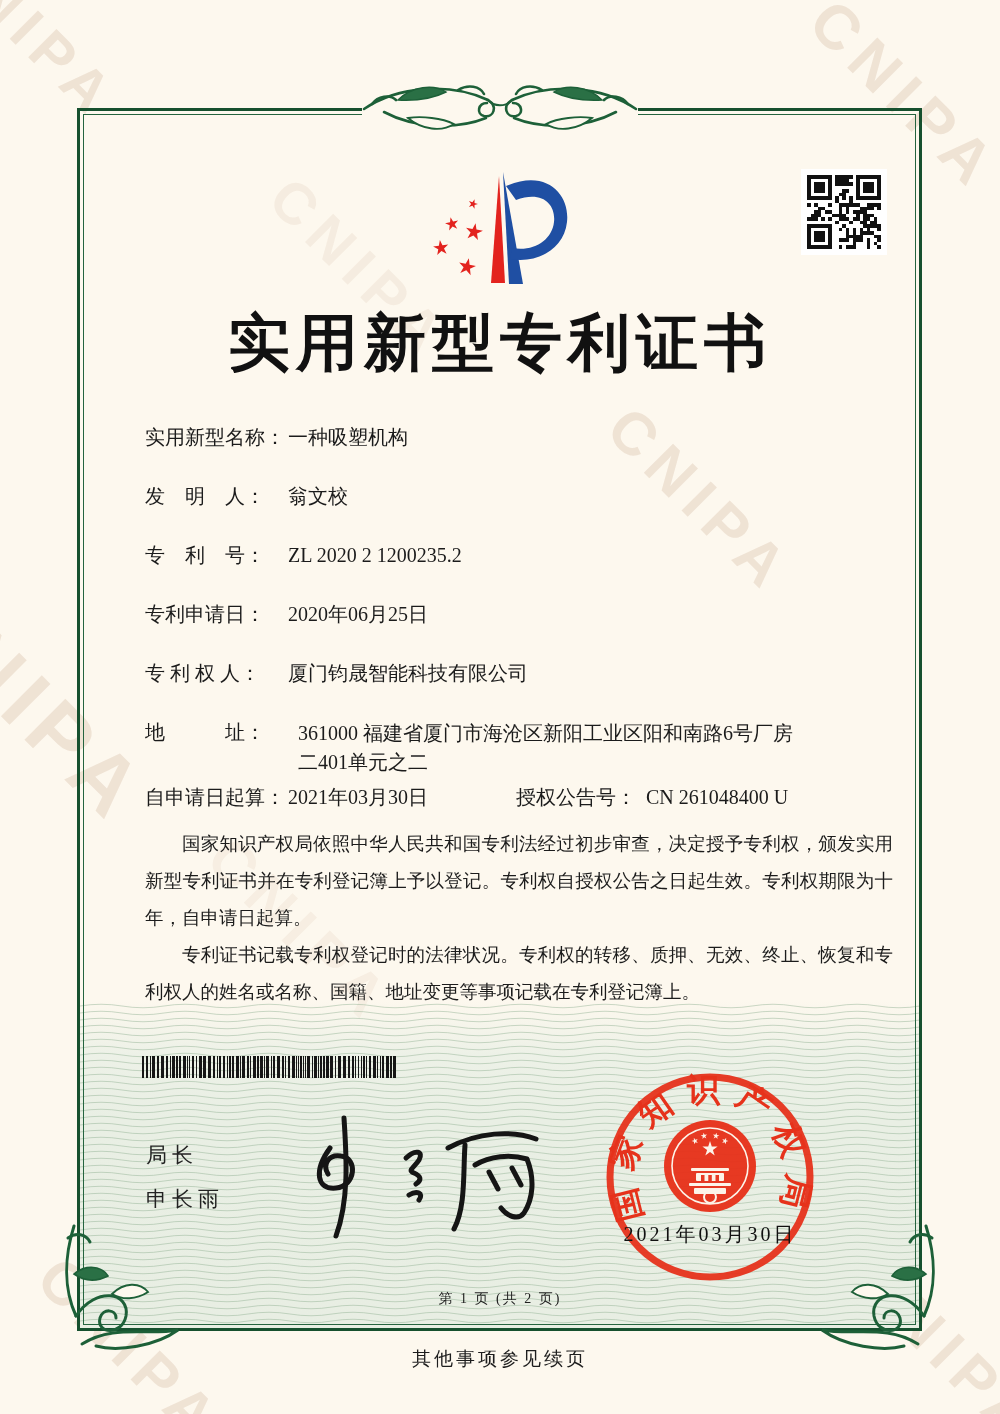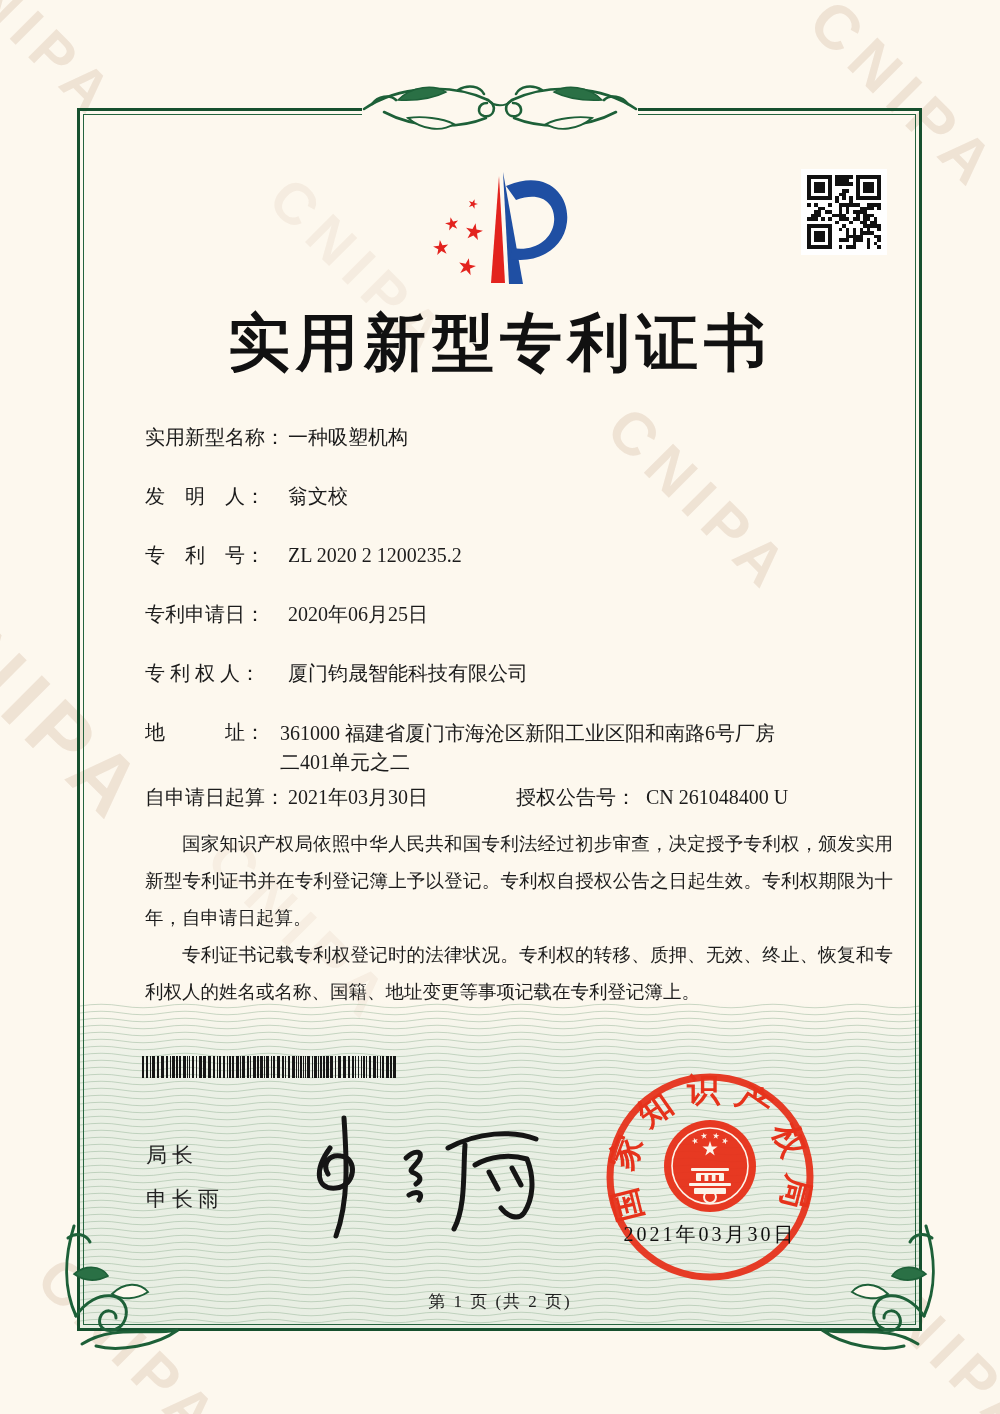--- a/index.html
+++ b/index.html
@@ -26,30 +26,30 @@
   .content{position:absolute;inset:0;z-index:4;}
   .abs{position:absolute;}
 
   .certno{left:128px;top:174px;font-size:19px;letter-spacing:2px;color:#1d1d1d;}
   .title{left:0;right:0;top:301px;text-align:center;font-size:62px;font-weight:bold;
          letter-spacing:6px;color:#111;}
 
   .row{left:145px;font-size:20px;color:#1b1b1b;white-space:nowrap;}
   .lbl{display:inline-block;width:133px;}
   .val{margin-left:10px;}
-  .addr-lines{display:inline-block;vertical-align:top;line-height:29px;margin-left:2px;font-family:Liberation Serif, serif;}
+  .addr-lines{display:inline-block;vertical-align:top;line-height:29px;margin-left:20px;font-family:Liberation Serif, serif;}
   .pair2{position:absolute;left:371px;top:0;white-space:nowrap;}
 
   .paras{left:145px;top:826px;width:748px;font-size:18.5px;line-height:37px;color:#1c1c1c;text-align:justify;}
   .paras p{margin:0;text-indent:2em;}
 
   .barcode{left:142px;top:1056px;}
   .sig-label{left:146px;font-size:21px;letter-spacing:5px;color:#222;}
   .seal{left:593px;top:1060px;mix-blend-mode:multiply;}
-  .pageinfo{left:0;right:0;top:1290px;text-align:center;font-size:17px;letter-spacing:2px;color:#222;}
+  .pageinfo{left:0;right:0;top:1290px;text-align:center;font-size:14px;letter-spacing:2px;color:#222;}
   .footnote{left:0;right:0;top:1346px;text-align:center;font-size:19px;letter-spacing:3px;color:#1d1d1d;}
 
   .qr{left:801px;top:169px;width:86px;height:86px;background:#fff;}
   .qr svg{position:absolute;left:6px;top:6px;}
 </style>
 </head>
 <body>
 
 <div class="page">
 
@@ -556,15 +556,16 @@
         <g fill="#e7311b">
           <rect x="-9" y="9" width="3.5" height="6"></rect>
           <rect x="-1.7" y="9" width="3.5" height="6"></rect>
           <rect x="5.5" y="9" width="3.5" height="6"></rect>
         </g>
       </g>
       <text x="117" y="181" text-anchor="middle" font-size="20" letter-spacing="3" fill="#111" font-family="'Liberation Serif','DejaVu Serif',serif">2021年03月30日</text>
     </svg>
 
     <div class="abs pageinfo">第 1 页 (共 2 页)</div>
+    <div class="abs footnote">其他事项参见续页</div>
 
   </div>
 </div>
 
 </body></html>

